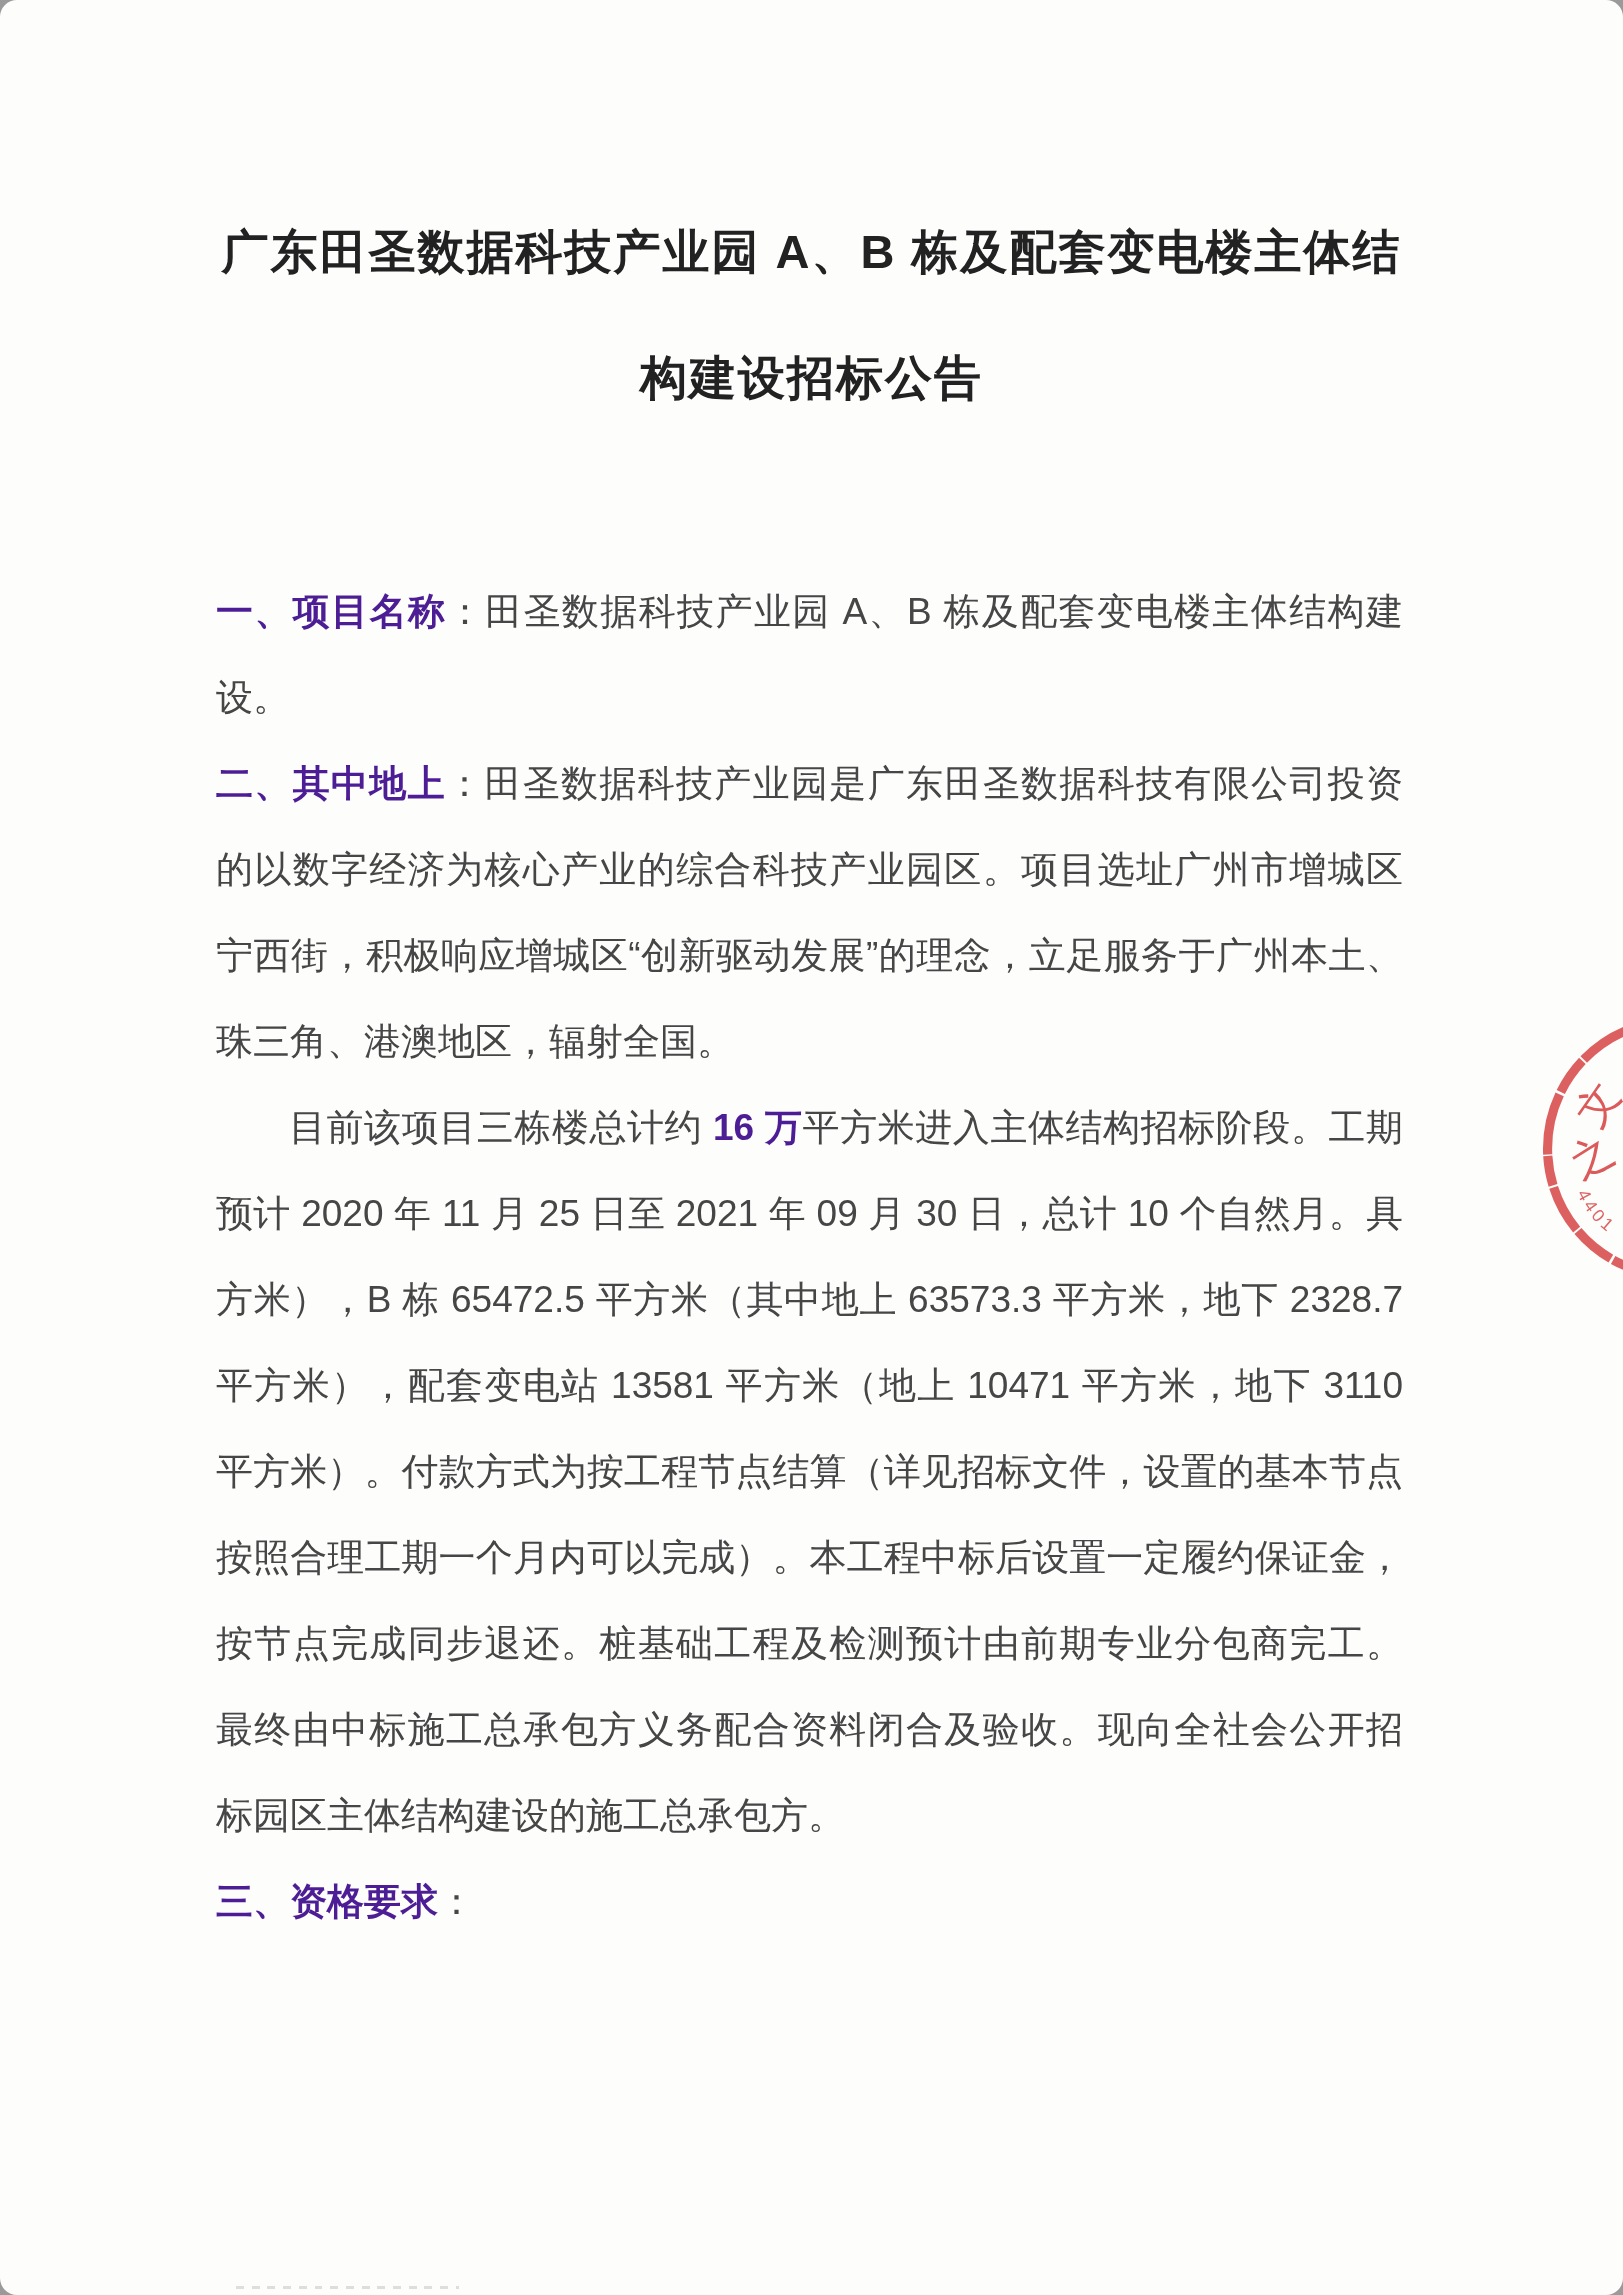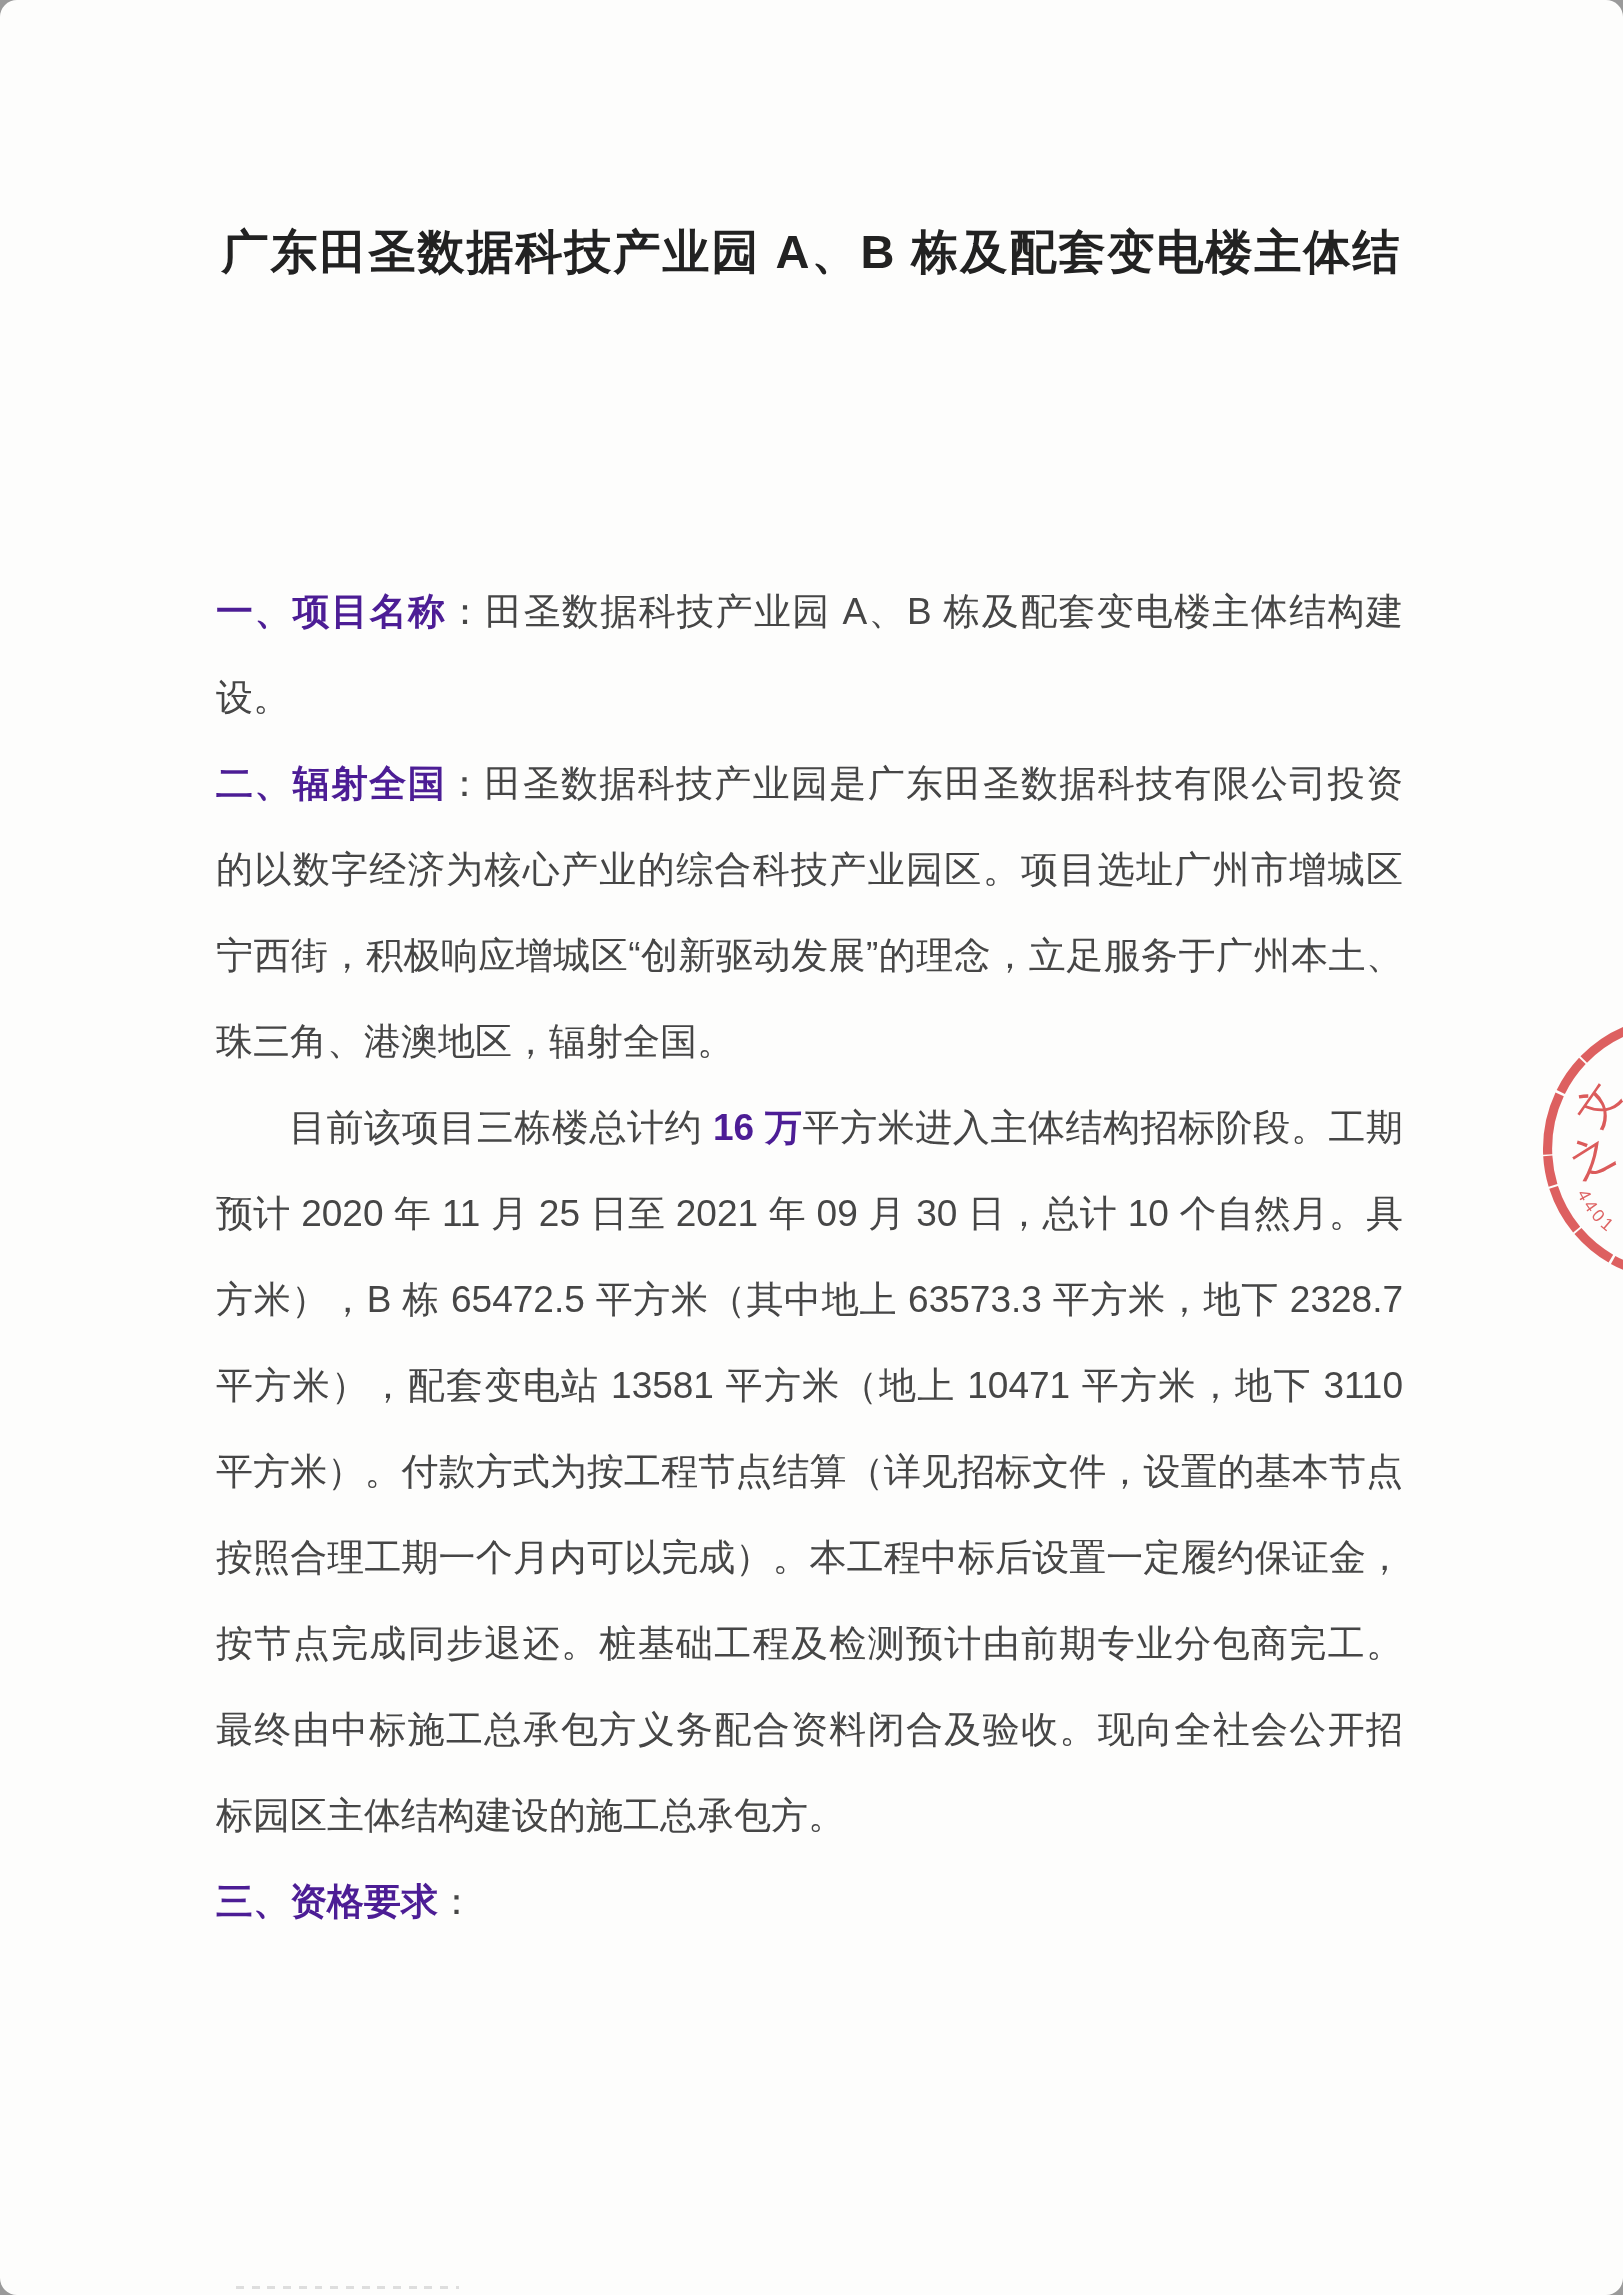--- a/index.html
+++ b/index.html
@@ -51,26 +51,27 @@
     opacity:.55;
   }
 </style>
 </head>
 <body>
 
 <div class="page">
 
   <div class="title">
     <div class="tline">广东田圣数据科技产业园 A、B 栋及配套变电楼主体结</div>
+    <div class="tline">构建设招标公告</div>
   </div>
 
   <div class="body-text">
       <div class="line j"><span class="b">一、项目名称</span><span>：田圣数据科技产业园 A、B 栋及配套变电楼主体结构建</span></div>
       <div class="line"><span>设。</span></div>
-      <div class="line j"><span class="b">二、辐射全国</span><span>：田圣数据科技产业园是广东田圣数据科技有限公司投资</span></div>
+      <div class="line j"><span class="b">二、其中地上</span><span>：田圣数据科技产业园是广东田圣数据科技有限公司投资</span></div>
       <div class="line j"><span>的以数字经济为核心产业的综合科技产业园区。项目选址广州市增城区</span></div>
       <div class="line j"><span>宁西街，积极响应增城区“创新驱动发展”的理念，立足服务于广州本土、</span></div>
       <div class="line"><span>珠三角、港澳地区，辐射全国。</span></div>
       <div class="line j ind"><span>目前该项目三栋楼总计约 </span><span class="b">16 万</span><span>平方米进入主体结构招标阶段。工期</span></div>
       <div class="line j"><span>预计 2020 年 11 月 25 日至 2021 年 09 月 30 日，总计 10 个自然月。具</span></div>
       <div class="line j"><span>方米），B 栋 65472.5 平方米（其中地上 63573.3 平方米，地下 2328.7</span></div>
       <div class="line j"><span>平方米），配套变电站 13581 平方米（地上 10471 平方米，地下 3110</span></div>
       <div class="line j"><span>平方米）。付款方式为按工程节点结算（详见招标文件，设置的基本节点</span></div>
       <div class="line j"><span>按照合理工期一个月内可以完成）。本工程中标后设置一定履约保证金，</span></div>
       <div class="line j"><span>按节点完成同步退还。桩基础工程及检测预计由前期专业分包商完工。</span></div>

